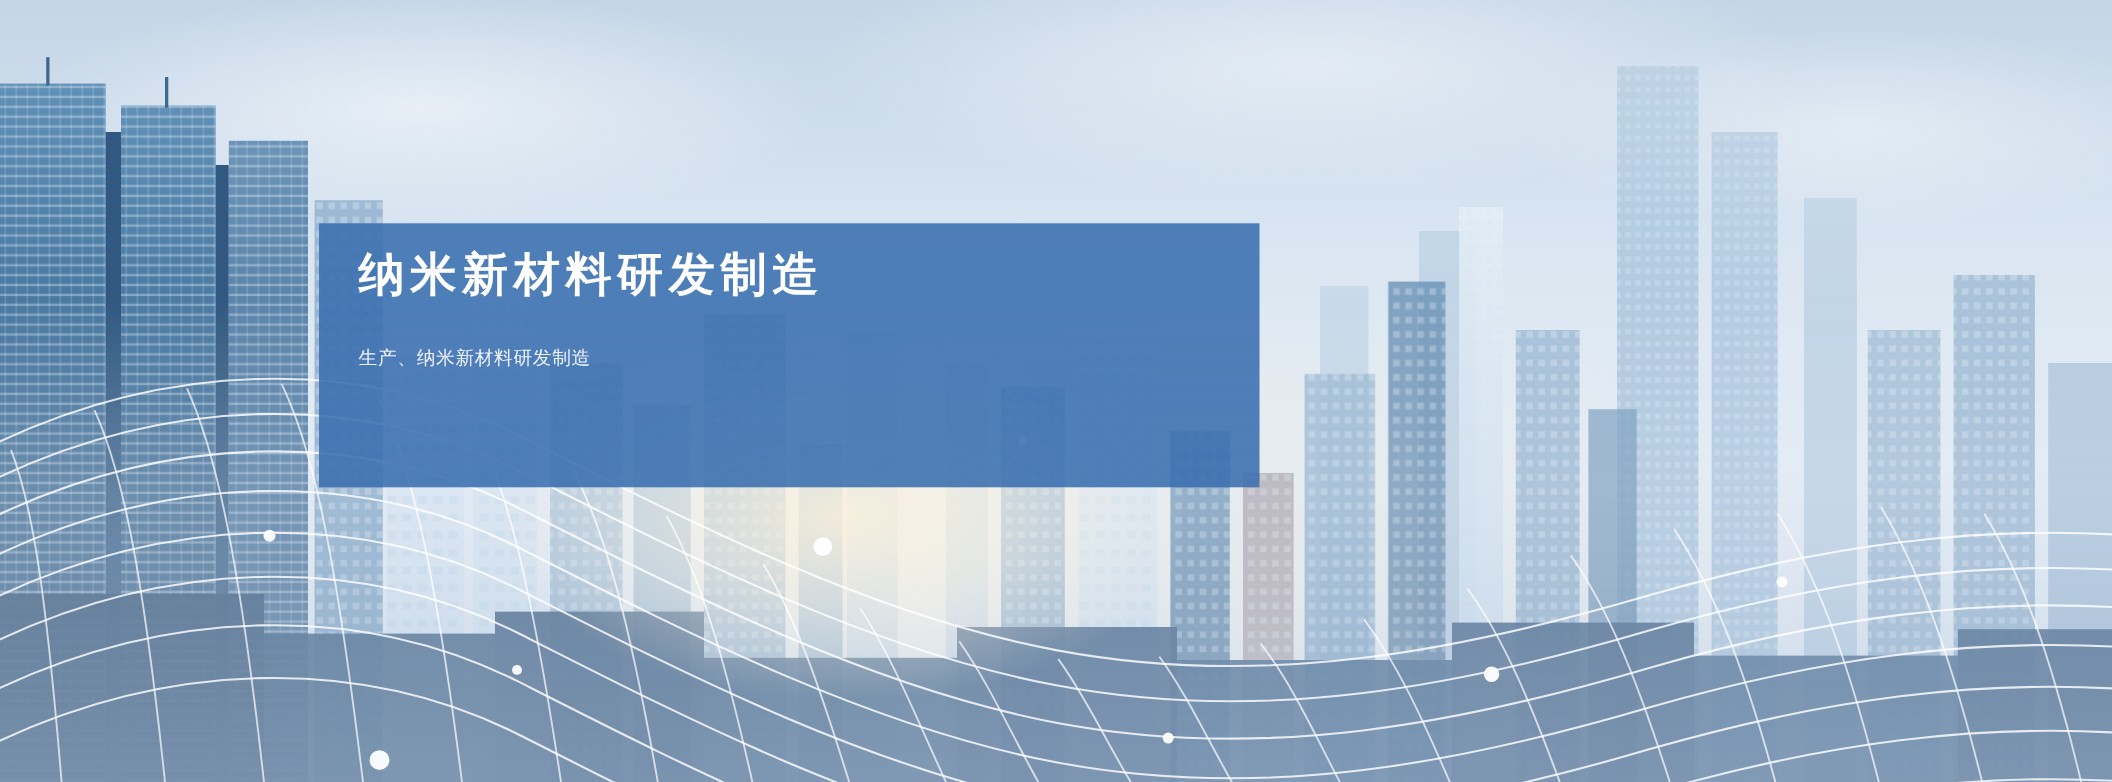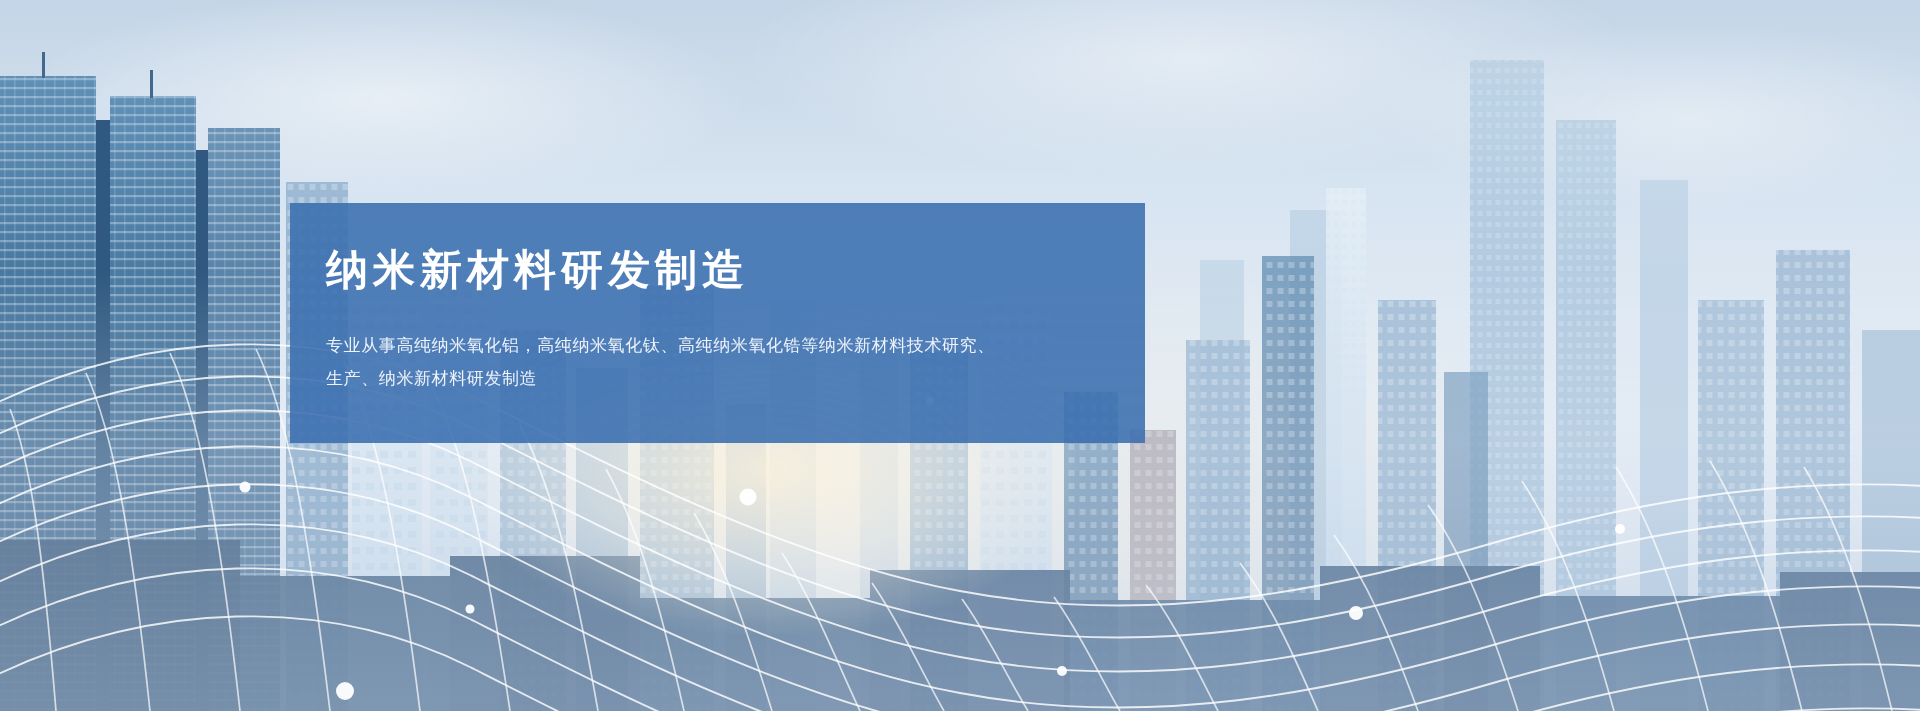--- a/index.html
+++ b/index.html
@@ -42,21 +42,21 @@
   }
 
   
   .mesh { position:absolute; left:0; bottom:0; width:1920px; height:420px; pointer-events:none; }
   .mesh svg { display:block; width:100%; height:100%; }
 
   
   .panel {
     position:absolute; left:290px; top:203px; width:855px; height:240px;
     background:rgba(58,110,175,.88);
-    padding:44px 36px 0 36px;
+    padding:24px 36px 0 36px;
   }
   .panel-title {
     color:#fff; font-size:42px; font-weight:700; letter-spacing:5px;
     line-height:1.1; white-space:nowrap;
   }
   .panel-desc {
     margin-top:36px; color:#eef3fb; font-size:17px; line-height:1.95;
     letter-spacing:.6px; max-width:790px;
   }
   .panel-desc span { display:block; }
@@ -264,18 +264,17 @@
         <circle cx="930" cy="110" r="4"></circle>
         <circle cx="1620" cy="238" r="5"></circle>
         <circle cx="345" cy="400" r="9"></circle>
       </g>
     </svg>
   </div>
 
   <div class="panel">
     <div class="panel-title">纳米新材料研发制造</div>
     <div class="panel-desc">
-      <span>专业从事高纯纳米氧化铝，高纯纳米氧化钛、高纯纳米氧化锆等纳米新材料技术研究、</span>
       <span>生产、纳米新材料研发制造</span>
     </div>
   </div>
 
 </div>
 
 </body></html>

